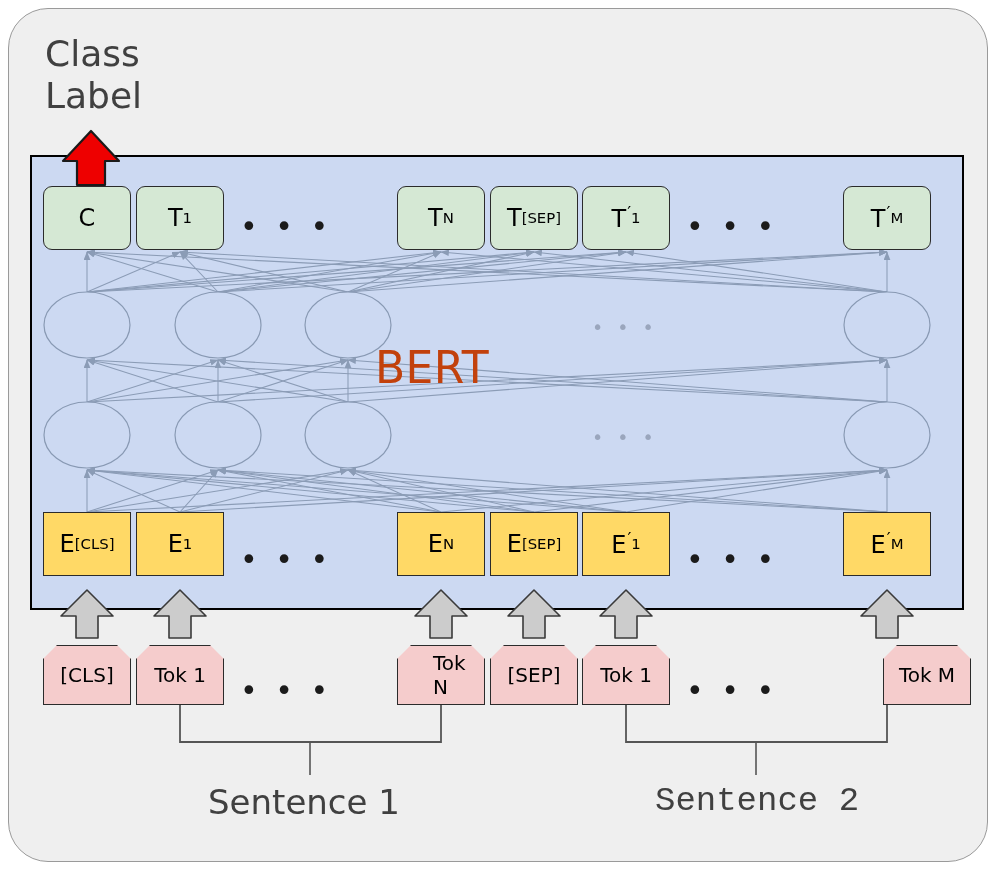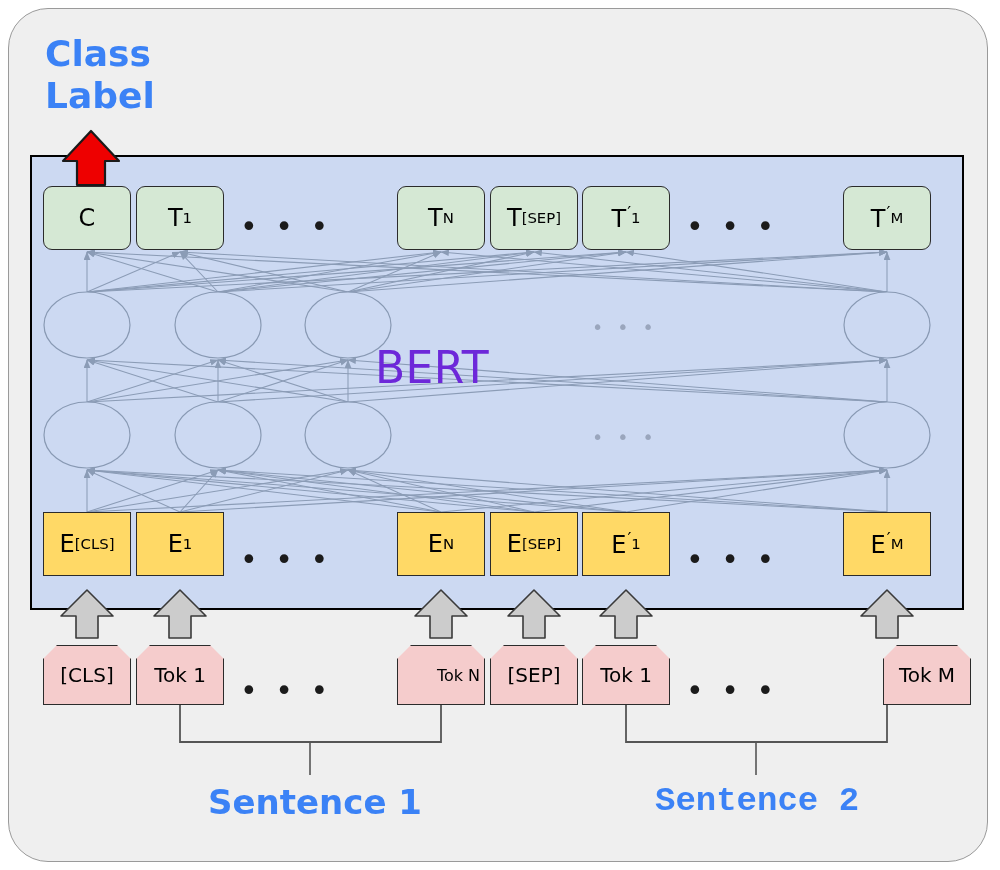--- a/index.html
+++ b/index.html
@@ -38,21 +38,21 @@
     border: 2px solid #000000;
     box-sizing: border-box;
   }
   #bert-label {
     position: absolute;
     left: 0;
     top: 342px;
     width: 864px;
     text-align: center;
     font-size: 44px;
-    color: #6d28d9;
+    color: #c2410c;
     letter-spacing: 0.5px;
     z-index: 6;
   }
   
   #wires {
     position: absolute;
     left: 0;
     top: 0;
     width: 1000px;
     height: 870px;
@@ -102,24 +102,23 @@
     position: absolute;
     font-size: 19px;
     letter-spacing: 4px;
     color: #9aa6bd;
     z-index: 4;
     line-height: 1;
   }
   .big-text {
     position: absolute;
     font-size: 34px;
-    color: #3b82f6;
+    color: #404040;
     z-index: 5;
     white-space: nowrap;
-    font-weight: bold;
   }
   .sub { font-size: 0.62em; vertical-align: -0.28em; }
   .prime-wrap { position: relative; display: inline-block; }
   .prime {
     font-size: 0.72em;
     vertical-align: 0.45em;
     margin-left: 1px;
   }
 </style>
 </head>
@@ -280,21 +279,21 @@
         <span class="prime-wrap">E<span class="prime">′</span></span>
         <span class="sub">M</span>
       </div>
       <div class="dots" style="left: 240px; top: 545px;">• • •</div>
       <div class="dots" style="left: 686px; top: 545px;">• • •</div>
     </div>
 
   <div id="token-row">
       <div class="node tok-box" style="left: 43px; top: 645px; font-size: 20px;">[CLS]</div>
       <div class="node tok-box" style="left: 136px; top: 645px; font-size: 20px;">Tok 1</div>
-      <div class="node tok-box" style="left: 397px; top: 645px; font-size: 16px; padding-left: 35px;">Tok N</div>
+      <div class="node tok-box" style="left: 397px; top: 645px; font-size: 20px; padding-left: 35px;">Tok N</div>
       <div class="node tok-box" style="left: 490px; top: 645px; font-size: 20px;">[SEP]</div>
       <div class="node tok-box" style="left: 582px; top: 645px; font-size: 20px;">Tok 1</div>
       <div class="node tok-box" style="left: 883px; top: 645px; font-size: 20px;">Tok M</div>
       <div class="dots" style="left: 240px; top: 676px;">• • •</div>
       <div class="dots" style="left: 686px; top: 676px;">• • •</div>
     </div>
 
   <svg style="position:absolute; left:58px; top:128px; z-index:7;" width="66" height="60" viewBox="0 0 66 60" xmlns="http://www.w3.org/2000/svg">
     <path d="M33,3 L61,33 L47,33 L47,57 L19,57 L19,33 L5,33 Z" fill="#ee0000" stroke="#1a1a1a" stroke-width="2.2" stroke-linejoin="round"></path>
   </svg>

